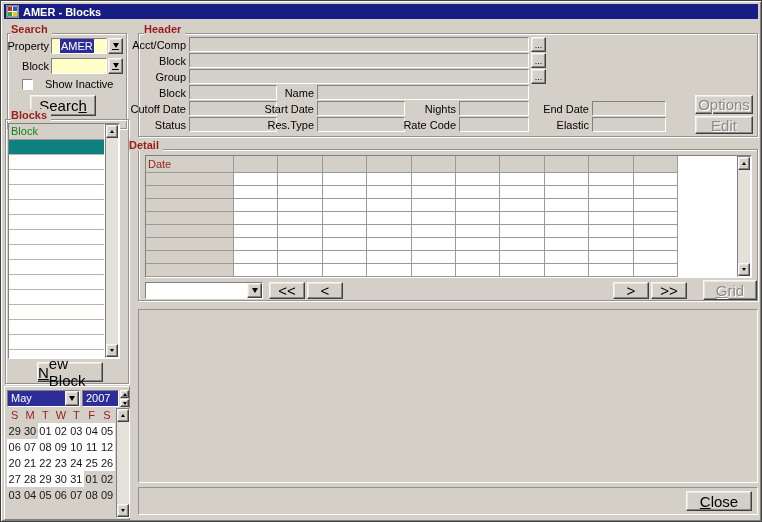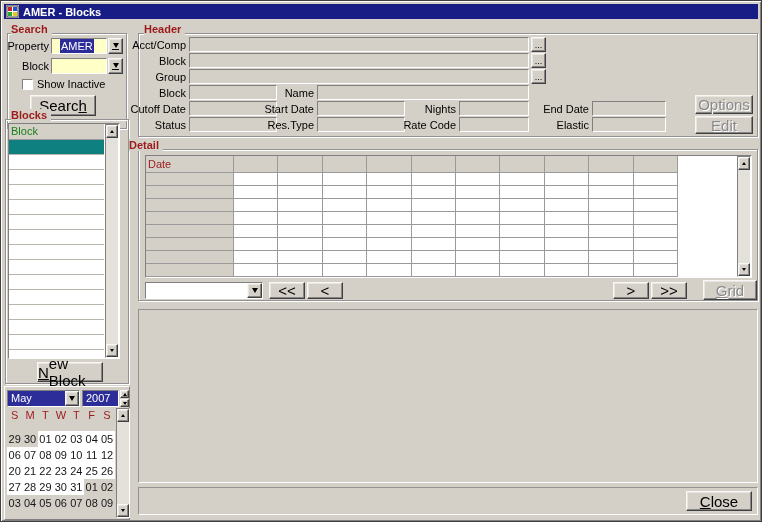--- a/index.html
+++ b/index.html
@@ -95,21 +95,21 @@
   <span class="plabel" style="left:4px;top:59px;width:44px;">Block</span>
   <div class="field yellow" style="left:50px;top:57px;width:56px;height:16px;"></div>
   <div class="btn" style="left:107px;top:57px;width:15px;height:16px;">
     <span class="combo-glyph">
         <span class="tri-down"></span>
         <span class="bar"></span>
       </span>
   </div>
 
   <div class="field white" style="left:21px;top:78px;width:11px;height:11px;"></div>
-  <span style="position:absolute;left:36px;top:77px;text-align:right;">Show Inactive</span>
+  <span style="position:absolute;left:44px;top:77px;text-align:right;">Show Inactive</span>
 
   <div class="btn" style="left:29px;top:94px;width:66px;height:21px;">
       <span>Searc</span>
       <span style="text-decoration: underline;">h</span>
       <span></span>
     </div>
 
   <span class="section-label" style="left:10px;top:108px;">Blocks</span>
   <div class="groupbox" style="left:4px;top:118px;width:124px;height:265px;"></div>
 
@@ -168,21 +168,21 @@
         <div class="cal-row">
           <div class="cal-cell cal-dh">S</div>
           <div class="cal-cell cal-dh">M</div>
           <div class="cal-cell cal-dh">T</div>
           <div class="cal-cell cal-dh">W</div>
           <div class="cal-cell cal-dh">T</div>
           <div class="cal-cell cal-dh">F</div>
           <div class="cal-cell cal-dh">S</div>
         </div>
       </div>
-    <div style="position:absolute;left:2px;top:36px;width:116px;margin-top:8px;">
+    <div style="position:absolute;left:2px;top:36px;width:116px;">
         <div class="cal-row">
           <div class="cal-cell cal-day out">29</div>
           <div class="cal-cell cal-day out">30</div>
           <div class="cal-cell cal-day">01</div>
           <div class="cal-cell cal-day">02</div>
           <div class="cal-cell cal-day">03</div>
           <div class="cal-cell cal-day">04</div>
           <div class="cal-cell cal-day">05</div>
         </div>
         <div class="cal-row">

